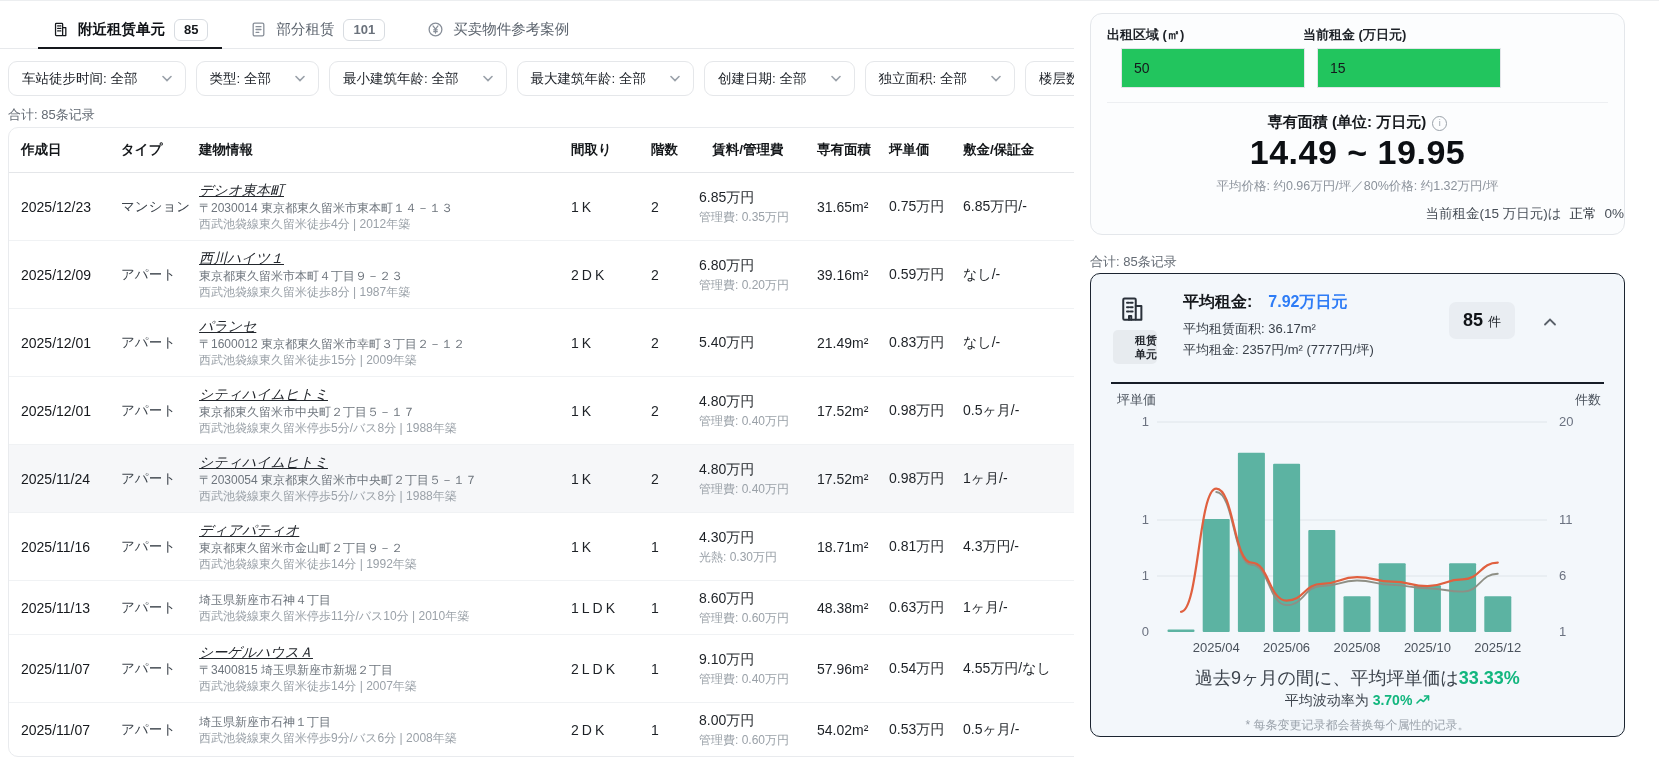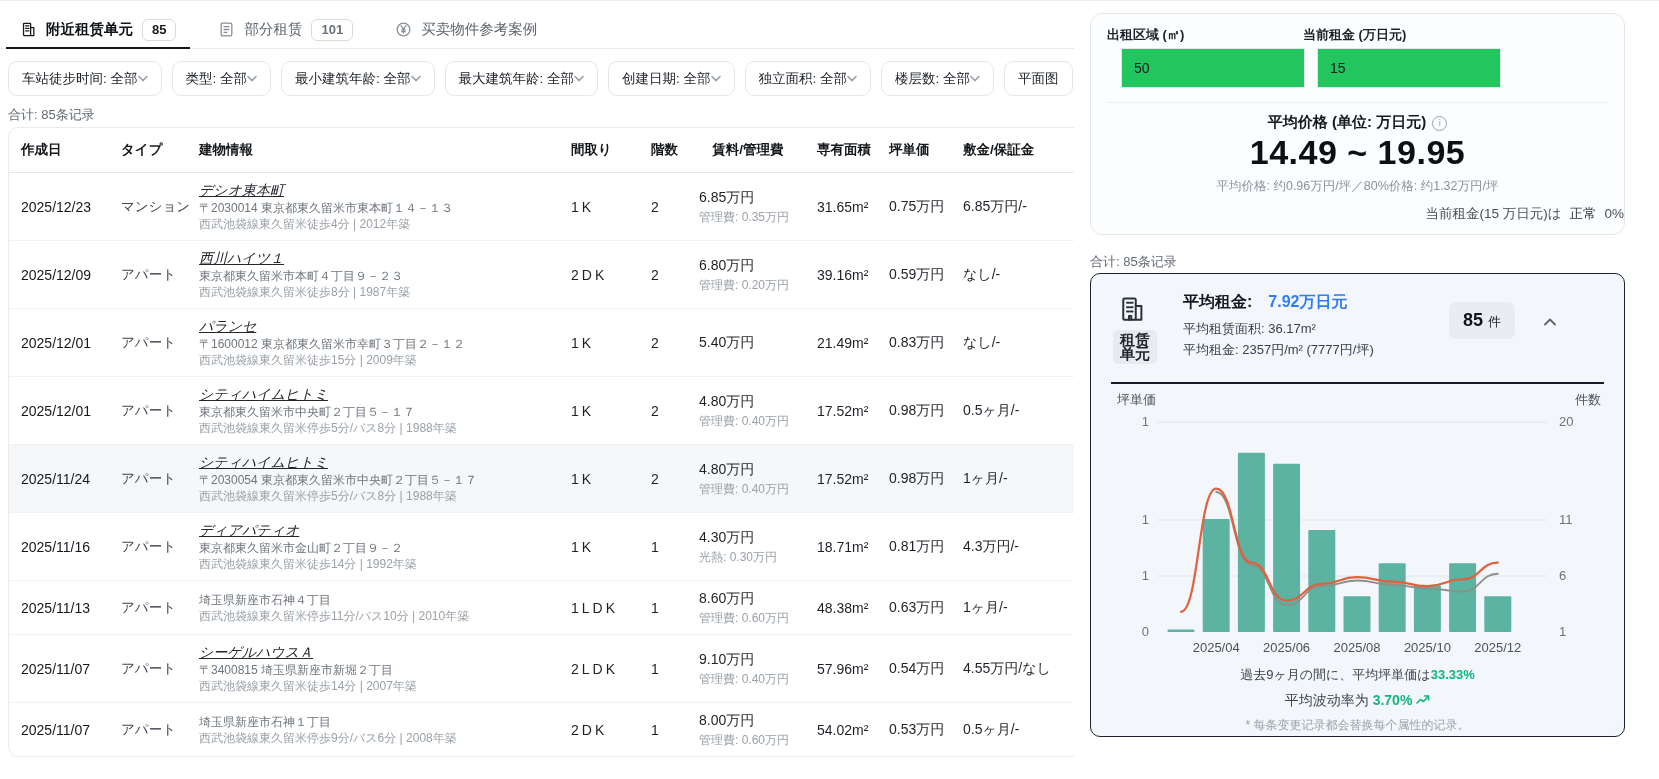--- a/index.html
+++ b/index.html
@@ -1,34 +1,34 @@
 <!DOCTYPE html>
 <html><head>
 <meta charset="utf-8">
 <style>
   html,body{margin:0;padding:0;background:#fff;font-family:"Liberation Sans","DejaVu Sans",sans-serif;}
   .stage{position:relative;width:1659px;height:779px;background:#fff;overflow:hidden;border-top:1px solid #eceef0;}
   .left{position:absolute;left:0;top:0;width:1098px;height:779px;overflow:hidden;background:#fff;}
   .right{position:absolute;left:1074px;top:0;width:561px;height:779px;background:#fff;}
 
   
-  .tabbar{position:absolute;left:0;top:10px;width:1098px;height:37px;border-bottom:1px solid #e7e9ec;display:flex;align-items:flex-start;}
+  .tabbar{position:absolute;left:0;top:10px;width:1098px;height:37px;border-bottom:1px solid #e7e9ec;display:flex;align-items:flex-start;padding-left:32px;}
   .tab{display:flex;align-items:center;gap:9px;padding:0 14px;height:100%;position:relative;cursor:pointer;margin-right:14px;}
   .tab:first-child{margin-left:6px;}
   .tab .lbl{font-size:14.5px;color:#5b636d;white-space:nowrap;}
   .tab.active .lbl{color:#0f1216;font-weight:700;}
   .tab.active::after{content:"";position:absolute;left:0;right:0;bottom:-1px;height:2px;background:#15181c;}
   .tab .ticon{display:inline-flex;color:#878e98;}
   .tab.active .ticon{color:#15181c;}
   .badge{border:1px solid #d8dce1;border-radius:6px;padding:2px 9px;font-size:13px;font-weight:700;color:#15181c;background:#fff;line-height:16px;}
   .tab:not(.active) .badge{color:#6a717b;font-weight:600;}
 
   
   .filters{position:absolute;left:8px;top:60px;display:flex;gap:10px;white-space:nowrap;}
-  .chip{display:flex;align-items:center;gap:0;height:33px;padding:0 13px;border:1px solid #e5e7ea;border-radius:9px;font-size:13.5px;color:#22262c;background:#fff;cursor:pointer;flex:0 0 auto;}
+  .chip{display:flex;align-items:center;gap:24px;height:33px;padding:0 13px;border:1px solid #e5e7ea;border-radius:9px;font-size:13.5px;color:#22262c;background:#fff;cursor:pointer;flex:0 0 auto;}
   .chip svg{color:#9aa1a9;}
 
   .count-left{position:absolute;left:8px;top:105px;font-size:13px;color:#646b74;}
   .count-right{position:absolute;left:16px;top:252px;font-size:13px;color:#646b74;}
 
   
   .tablewrap{position:absolute;left:8px;top:126px;width:1160px;border:1px solid #e9ebee;border-radius:10px;background:#fff;overflow:hidden;}
   table{border-collapse:collapse;table-layout:fixed;width:1152px;}
   th{height:44px;text-align:left;font-size:13.5px;font-weight:700;color:#14171a;border-bottom:1px solid #e4e6e9;padding:0 8px 0 12px;white-space:nowrap;}
   th.center{text-align:center;}
@@ -53,30 +53,30 @@
   .etitle{position:absolute;left:0;right:0;top:99px;text-align:center;font-size:15px;font-weight:700;color:#15181c;}
   .infoicon{display:inline-block;width:13px;height:13px;line-height:13px;border:1px solid #9aa1a9;border-radius:50%;color:#9aa1a9;font-size:9px;font-weight:400;text-align:center;vertical-align:1px;margin-left:6px;font-style:normal;}
   .erange{position:absolute;left:0;right:0;top:119px;text-align:center;font-size:34px;font-weight:700;color:#0c0f13;letter-spacing:.5px;}
   .esub{position:absolute;left:0;right:0;top:164px;text-align:center;font-size:12.5px;color:#8b929b;}
   .estatus{position:absolute;left:0;right:0;top:191px;text-align:right;font-size:13.5px;color:#474e57;}
   .estatus .word{color:#2d333b;margin:0 8px;}
 
   
   .card2{position:absolute;left:16px;top:272px;width:533px;height:462px;background:#f3f7fb;border:1.5px solid #1b2430;border-radius:10px;}
   .c2icon{position:absolute;left:26px;top:20px;color:#2a313a;}
-  .c2tag{position:absolute;left:22px;top:56px;width:44px;background:#e7ebef;border-radius:5px;text-align:center;font-size:15px;font-weight:700;color:#22262c;padding:3px 0;line-height:14px;}
+  .c2tag{position:absolute;left:22px;top:56px;width:44px;background:#e7ebef;border-radius:5px;text-align:right;font-size:11px;font-weight:700;color:#22262c;padding:3px 0;line-height:14px;}
   .c2line1{position:absolute;left:92px;top:18px;font-size:16px;font-weight:700;color:#15181c;}
   .c2line1 .val{color:#2e7cf6;margin-left:16px;}
   .c2line2{position:absolute;left:92px;top:46px;font-size:13px;color:#394049;}
   .c2line3{position:absolute;left:92px;top:67px;font-size:13px;color:#394049;}
   .c2badge{position:absolute;left:358px;top:28px;background:#e9edf2;border-radius:7px;padding:8px 14px;font-size:18px;font-weight:700;color:#101317;}
   .c2badge .unit{font-size:13px;font-weight:400;margin-left:5px;color:#22262c;}
   .c2chev{position:absolute;left:452px;top:38px;color:#596069;cursor:pointer;}
   .c2div{position:absolute;left:20px;width:493px;top:108px;height:2px;background:#161d27;}
-  .f1{position:absolute;left:0;right:0;top:392px;text-align:center;font-size:13px;color:#3c434c;}
+  .f1{position:absolute;left:0;right:0;top:392px;text-align:center;font-size:18px;color:#3c434c;}
   .f2{position:absolute;left:0;right:0;top:418px;text-align:center;font-size:14px;color:#3c434c;}
   .green{color:#12b67e;font-weight:600;}
   .note{position:absolute;left:0;right:0;top:443px;text-align:center;font-size:12px;color:#9aa2ab;}
   #chart-svg{position:absolute;left:10px;top:116px;}
 </style>
 </head>
 <body>
 
 <div class="stage">
 
@@ -351,21 +351,21 @@
 
   <div class="right">
 
     <div class="card1">
       <div class="flabel" style="left:16px;top:12px">出租区域 (㎡)</div>
       <div class="flabel" style="left:212px;top:12px">当前租金 (万日元)</div>
       <input class="finput" style="left: 16px;" value="50">
       <input class="finput" style="left: 212px;" value="15">
       <div class="carddiv"></div>
       <div class="etitle">
-        <span>平均价格 (单位: 万日元)</span><span class="infoicon">i</span>
+        <span>専有面積 (单位: 万日元)</span><span class="infoicon">i</span>
       </div>
       <div class="erange">14.49 ~ 19.95</div>
       <div class="esub">平均价格: 约0.96万円/坪／80%价格: 约1.32万円/坪</div>
       <div class="estatus">
         <span>当前租金(15 万日元)は</span><span class="word">正常</span><span>0%</span>
       </div>
     </div>
 
     <div class="count-right">合计: 85条记录</div>
 

